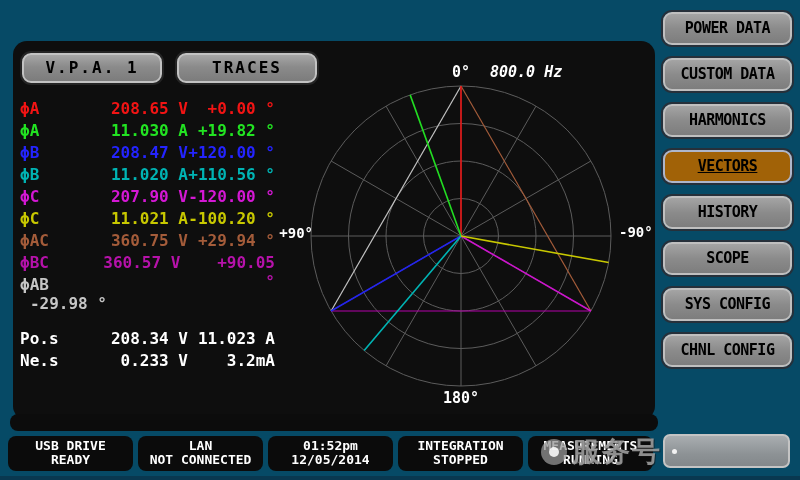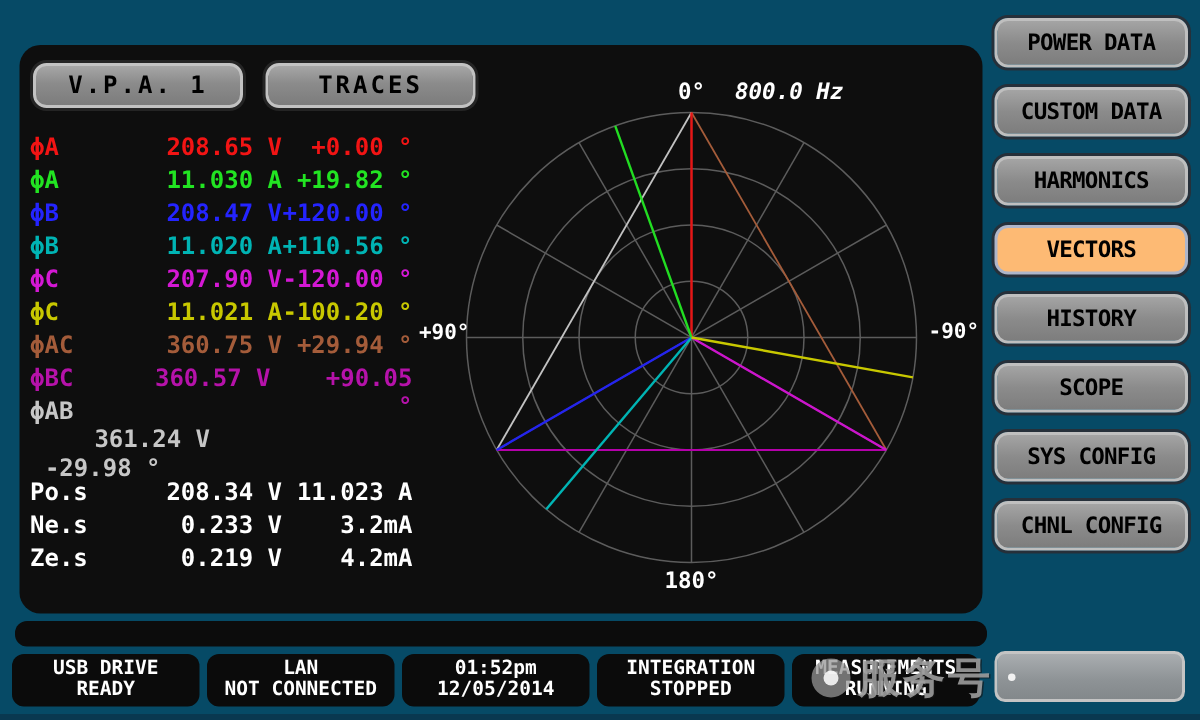--- a/index.html
+++ b/index.html
@@ -5,21 +5,21 @@
   * { margin:0; padding:0; box-sizing:border-box; }
   body { background:#000; font-family:"DejaVu Sans Mono", monospace; }
   .screen {
     position:relative; width:800px; height:480px; overflow:hidden;
     background:#064a66;
   }
   .bottom-strip { position:absolute; left:0; bottom:0; width:800px; height:4px; background:#093850; }
 
   
   .main-panel {
-    position:absolute; left:13px; top:30px; width:642px; height:379px;
+    position:absolute; left:13px; top:41px; width:642px; height:379px;
     background:#0e0e0e; border-radius:14px;padding-left:44px;
   }
   .thin-bar {
     position:absolute; left:10px; top:414px; width:648px; height:17px;
     background:#0c0c0c; border-radius:8px;
   }
 
   
   .gray-btn {
     position:absolute; height:30px;
@@ -137,40 +137,34 @@
         <span class="mval">360.75 V</span>
         <span class="mang">+29.94 °</span>
       </div>
       <div class="mrow" style="color: rgb(182, 18, 170); gap: 24px;">
         <span class="mlabel">ϕBC</span>
         <span class="mval">360.57 V</span>
         <span class="mang">+90.05 °</span>
       </div>
       <div class="mrow" style="color: rgb(198, 198, 198); flex-direction: column;">
         <span class="mlabel">ϕAB</span>
-        <span class="mval">361.24 V</span>
         <span class="mang">-29.98 °</span>
       </div>
     </div>
 
     <div class="sum-table">
       <div class="mrow">
         <span class="mlabel">Po.s</span>
         <span class="mval">208.34 V</span>
         <span class="mang">11.023 A</span>
       </div>
       <div class="mrow">
         <span class="mlabel">Ne.s</span>
         <span class="mval">0.233 V</span>
         <span class="mang">3.2mA</span>
-      </div>
-      <div class="mrow">
-        <span class="mlabel">Ze.s</span>
-        <span class="mval">0.219 V</span>
-        <span class="mang">4.2mA</span>
       </div>
     </div>
 
     <svg id="phasor-svg" width="320" height="320">
         <circle cx="160" cy="160" r="37.5" fill="none" stroke="#5c5c5c" stroke-width="1"></circle>
         <circle cx="160" cy="160" r="75" fill="none" stroke="#5c5c5c" stroke-width="1"></circle>
         <circle cx="160" cy="160" r="112.5" fill="none" stroke="#5c5c5c" stroke-width="1"></circle>
         <circle cx="160" cy="160" r="150" fill="none" stroke="#5c5c5c" stroke-width="1"></circle>
         <line x1="160" y1="10" x2="159.99999999999997" y2="310" stroke="#5c5c5c" stroke-width="1"></line>
         <line x1="85.00000000000001" y1="30.0961894323342" x2="235" y2="289.9038105676658" stroke="#5c5c5c" stroke-width="1"></line>
@@ -194,21 +188,21 @@
     <span class="chart-label" id="lbl-right">-90°</span>
     <span class="chart-label" id="lbl-bottom">180°</span>
   </div>
 
   <div class="thin-bar"></div>
 
   <div class="menu">
     <button class="menu-btn">POWER DATA</button>
     <button class="menu-btn">CUSTOM DATA</button>
     <button class="menu-btn">HARMONICS</button>
-    <button class="menu-btn active" style="background: #fdba74;">VECTORS</button>
+    <button class="menu-btn active" style="background: #a16207; text-decoration: underline;">VECTORS</button>
     <button class="menu-btn">HISTORY</button>
     <button class="menu-btn">SCOPE</button>
     <button class="menu-btn">SYS CONFIG</button>
     <button class="menu-btn">CHNL CONFIG</button>
   </div>
 
   <div class="status-bar">
     <div class="badge">
       <div>USB DRIVE</div>
       <div>READY</div>

